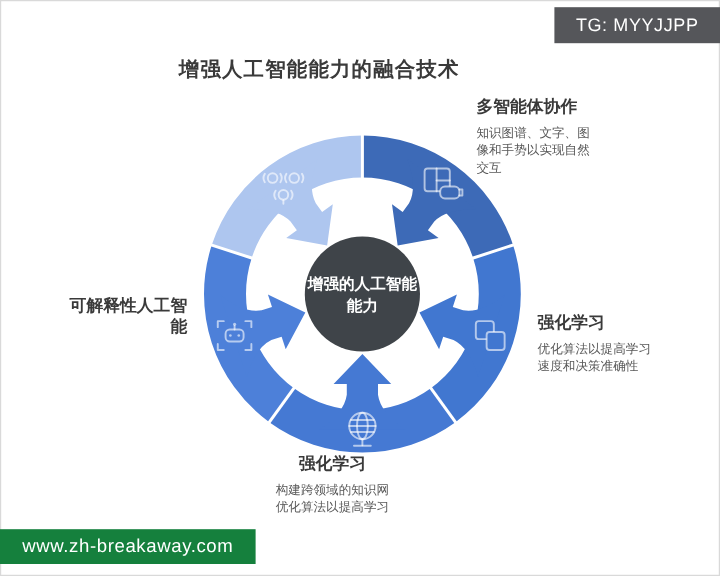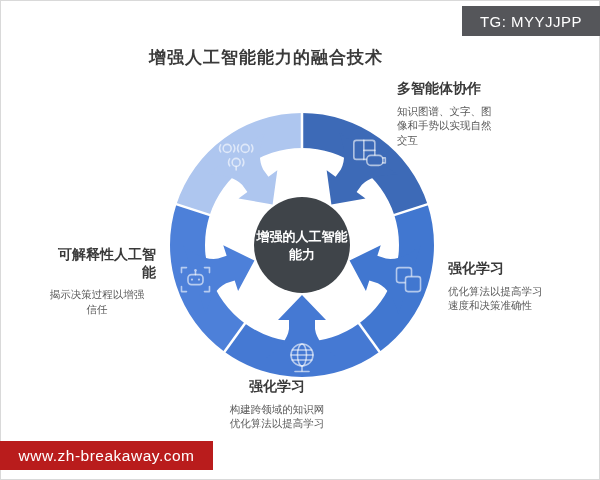--- a/index.html
+++ b/index.html
@@ -4,21 +4,21 @@
 <style>
   html,body{margin:0;padding:0;}
   body{width:600px;height:480px;font-family:"Liberation Sans","DejaVu Sans",sans-serif;}
   #canvas{position:relative;width:600px;height:480px;background:#ffffff;overflow:hidden;
           box-shadow:inset 0 0 0 1px #d9d9d9;}
   .title{position:absolute;top:46px;left:0;width:532px;text-align:center;
          font-size:17px;font-weight:bold;color:#3a3a3a;letter-spacing:1px;}
   .badge{position:absolute;background:#55565a;color:#ffffff;display:flex;
          align-items:center;justify-content:center;font-size:15px;letter-spacing:.5px;}
   .badge.tg{top:6px;right:0;height:30px;width:138px;margin-left:31px;}
-  .badge.web{top:441px;left:0;height:29px;width:213px;background:#b91c1c;font-size:15.5px;}
+  .badge.web{top:441px;left:0;height:29px;width:213px;background:#15803d;font-size:15.5px;}
   .seg-label{position:absolute;}
   .seg-title{font-size:14px;font-weight:bold;color:#3a3a3a;line-height:1.25;white-space:pre-line;}
   .seg-desc{font-size:10.5px;color:#595959;line-height:1.42;margin-top:6px;white-space:pre-line;}
   .align-c{text-align:center;} .align-l{text-align:left;} .align-r{text-align:right;}
   .lbl-multimodal{left:397px;top:80px;width:96px;}
   .lbl-reinforcement{left:448px;top:260px;width:106px;}
   .lbl-knowledge{left:197px;top:378px;width:160px;}
   .lbl-explainable{left:38px;top:246px;width:118px;}
   .lbl-multiagent{left:95px;top:88px;width:140px;}
   svg{position:absolute;left:0;top:0;}
@@ -122,17 +122,15 @@
 速度和决策准确性</div>
   </div>
   <div class="seg-label lbl-knowledge">
     <div class="seg-title align-c">强化学习</div>
     <div class="seg-desc align-c">构建跨领域的知识网
 优化算法以提高学习</div>
   </div>
   <div class="seg-label lbl-explainable">
     <div class="seg-title align-r">可解释性人工智
 能</div>
-    <div class="seg-desc align-c">揭示决策过程以增强
-信任</div>
   </div>
 
 </div>
 
 </body></html>

